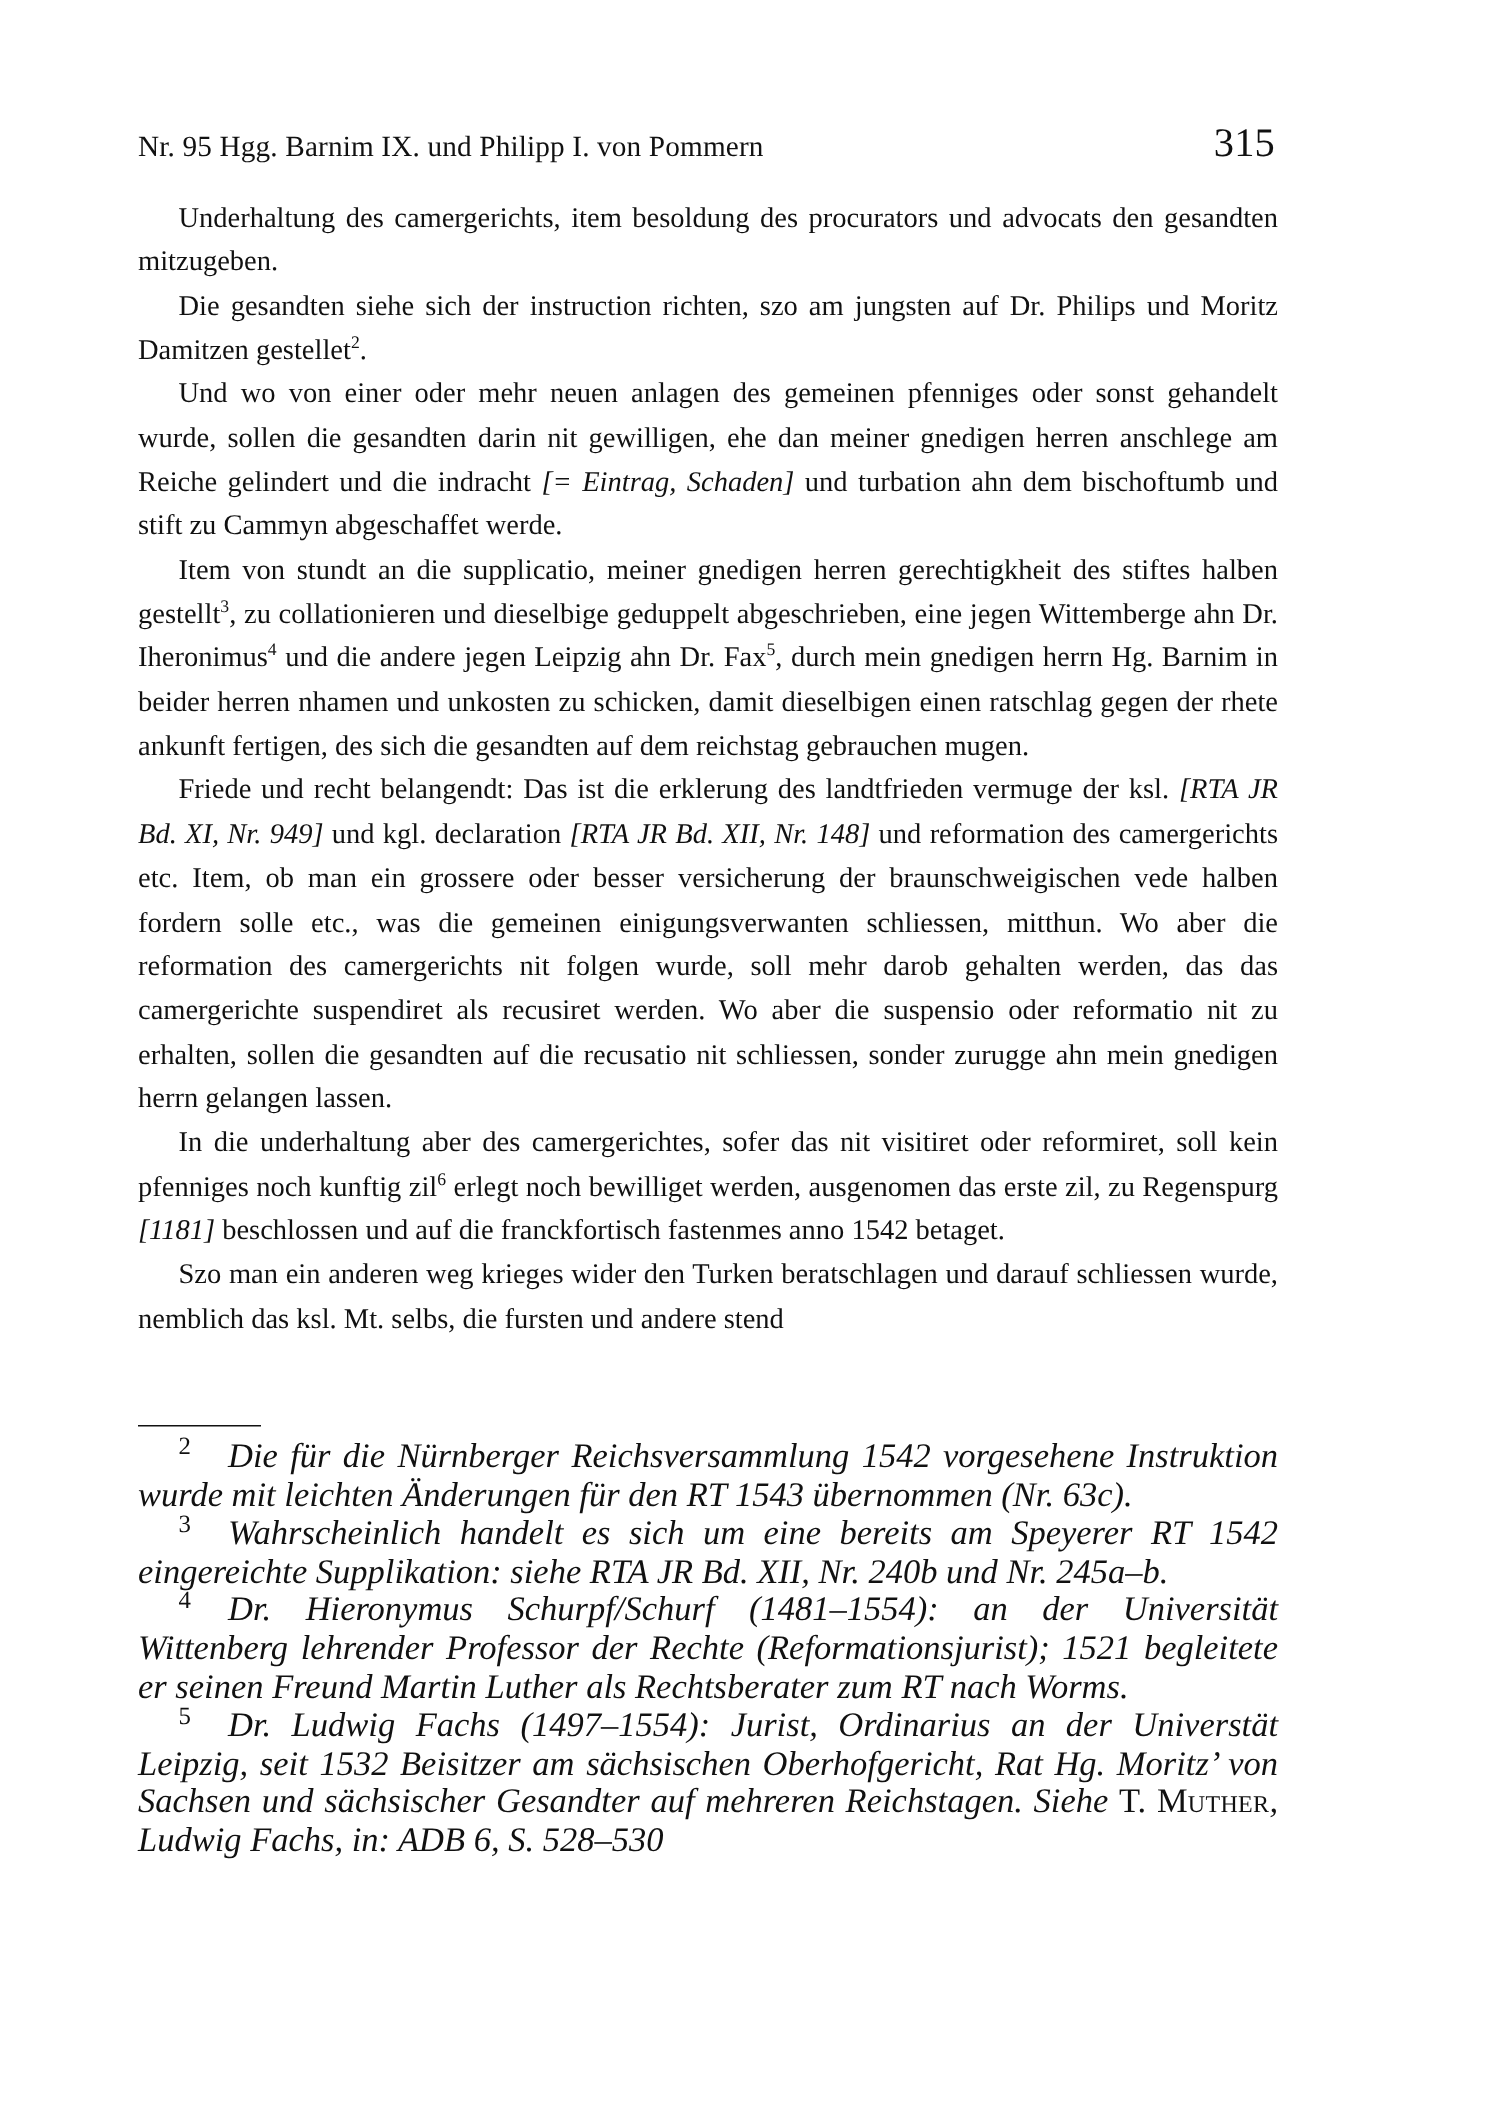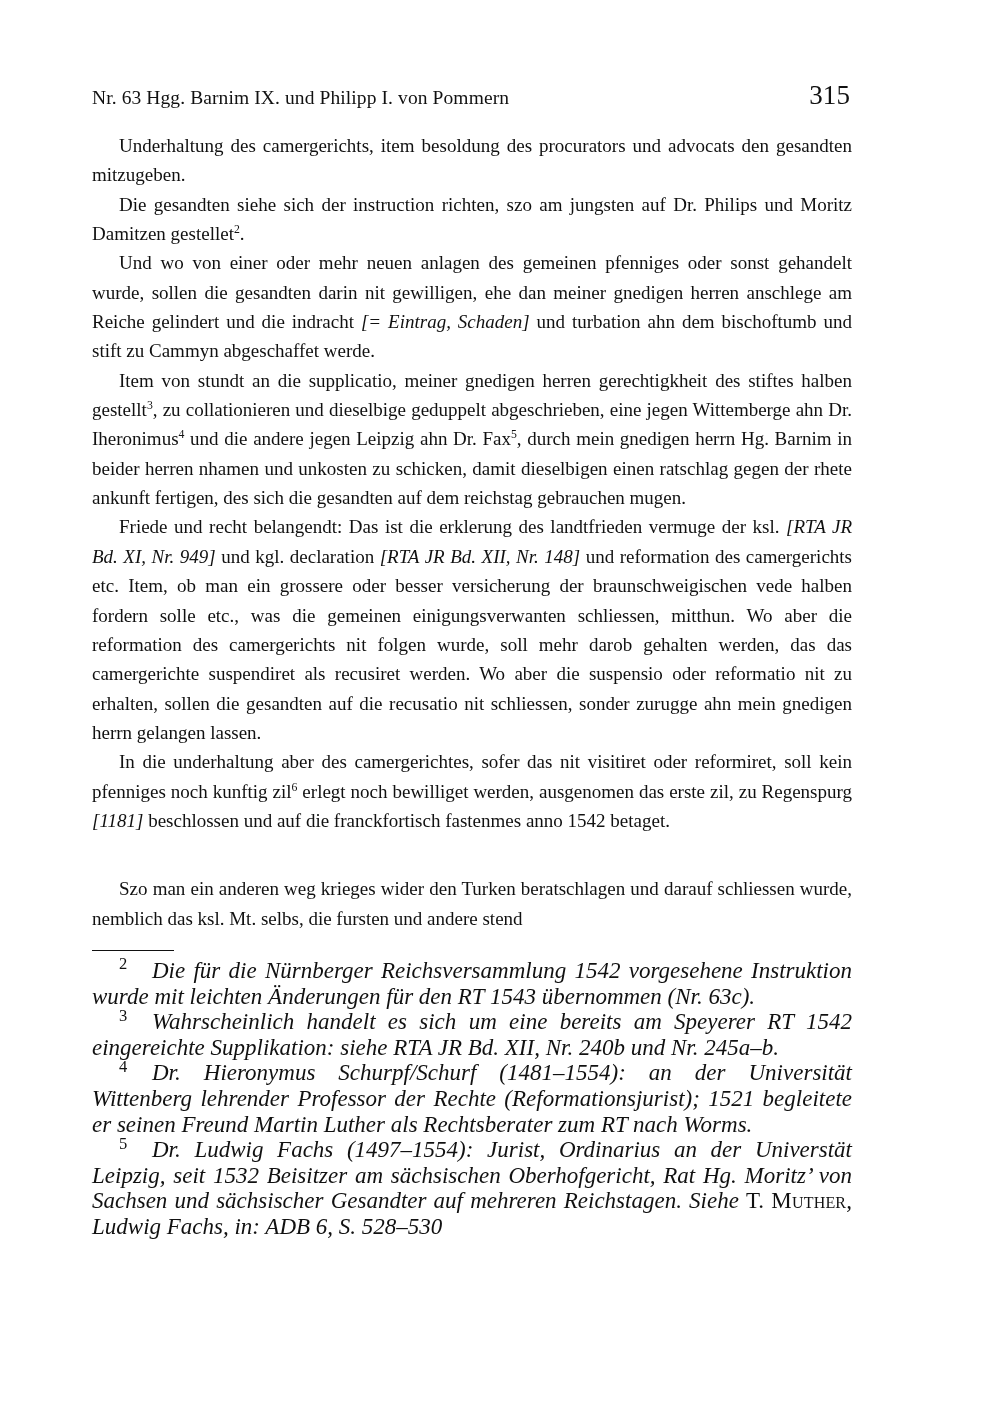--- a/index.html
+++ b/index.html
@@ -48,21 +48,20 @@
     text-align: justify;
     text-justify: inter-word;
     hyphens: manual;
   }
   .body-block p {
     margin: 0;
     text-indent: 27px;
   }
   .body-block p:last-child {
     text-align: justify;
-    margin-top: 39px;
   }
   .ital {
     font-style: italic;
   }
   sup.fn {
     font-size: 0.62em;
     vertical-align: super;
     line-height: 0;
     font-style: normal;
   }
@@ -114,21 +113,21 @@
   .roman {
     font-style: normal;
   }
 </style>
 </head>
 <body>
 
 <div class="page">
 
   <div class="running-head">
-    <span class="running-head-title">Nr. 63 Hgg. Barnim IX. und Philipp I. von Pommern</span>
+    <span class="running-head-title">Nr. 95 Hgg. Barnim IX. und Philipp I. von Pommern</span>
     <span class="running-head-folio">315</span>
   </div>
 
   <div class="body-block">
 
     <p><span>Underhaltung des camergerichts, item besoldung des procurators und advocats den gesandten mitzugeben.</span></p>
 
     <p><span>Die gesandten siehe sich der instruction richten, szo am jungsten auf Dr. Philips und Moritz Damitzen gestellet</span><sup class="fn">2</sup><span>.</span></p>
 
     <p><span>Und wo von einer oder mehr neuen anlagen des gemeinen pfenniges oder sonst gehandelt wurde, sollen die gesandten darin nit gewilligen, ehe dan meiner gnedigen herren anschlege am Reiche gelindert und die indracht </span><span class="ital">[= Eintrag, Schaden]</span><span> und turbation ahn dem bischoftumb und stift zu Cammyn abgeschaffet werde.</span></p>

